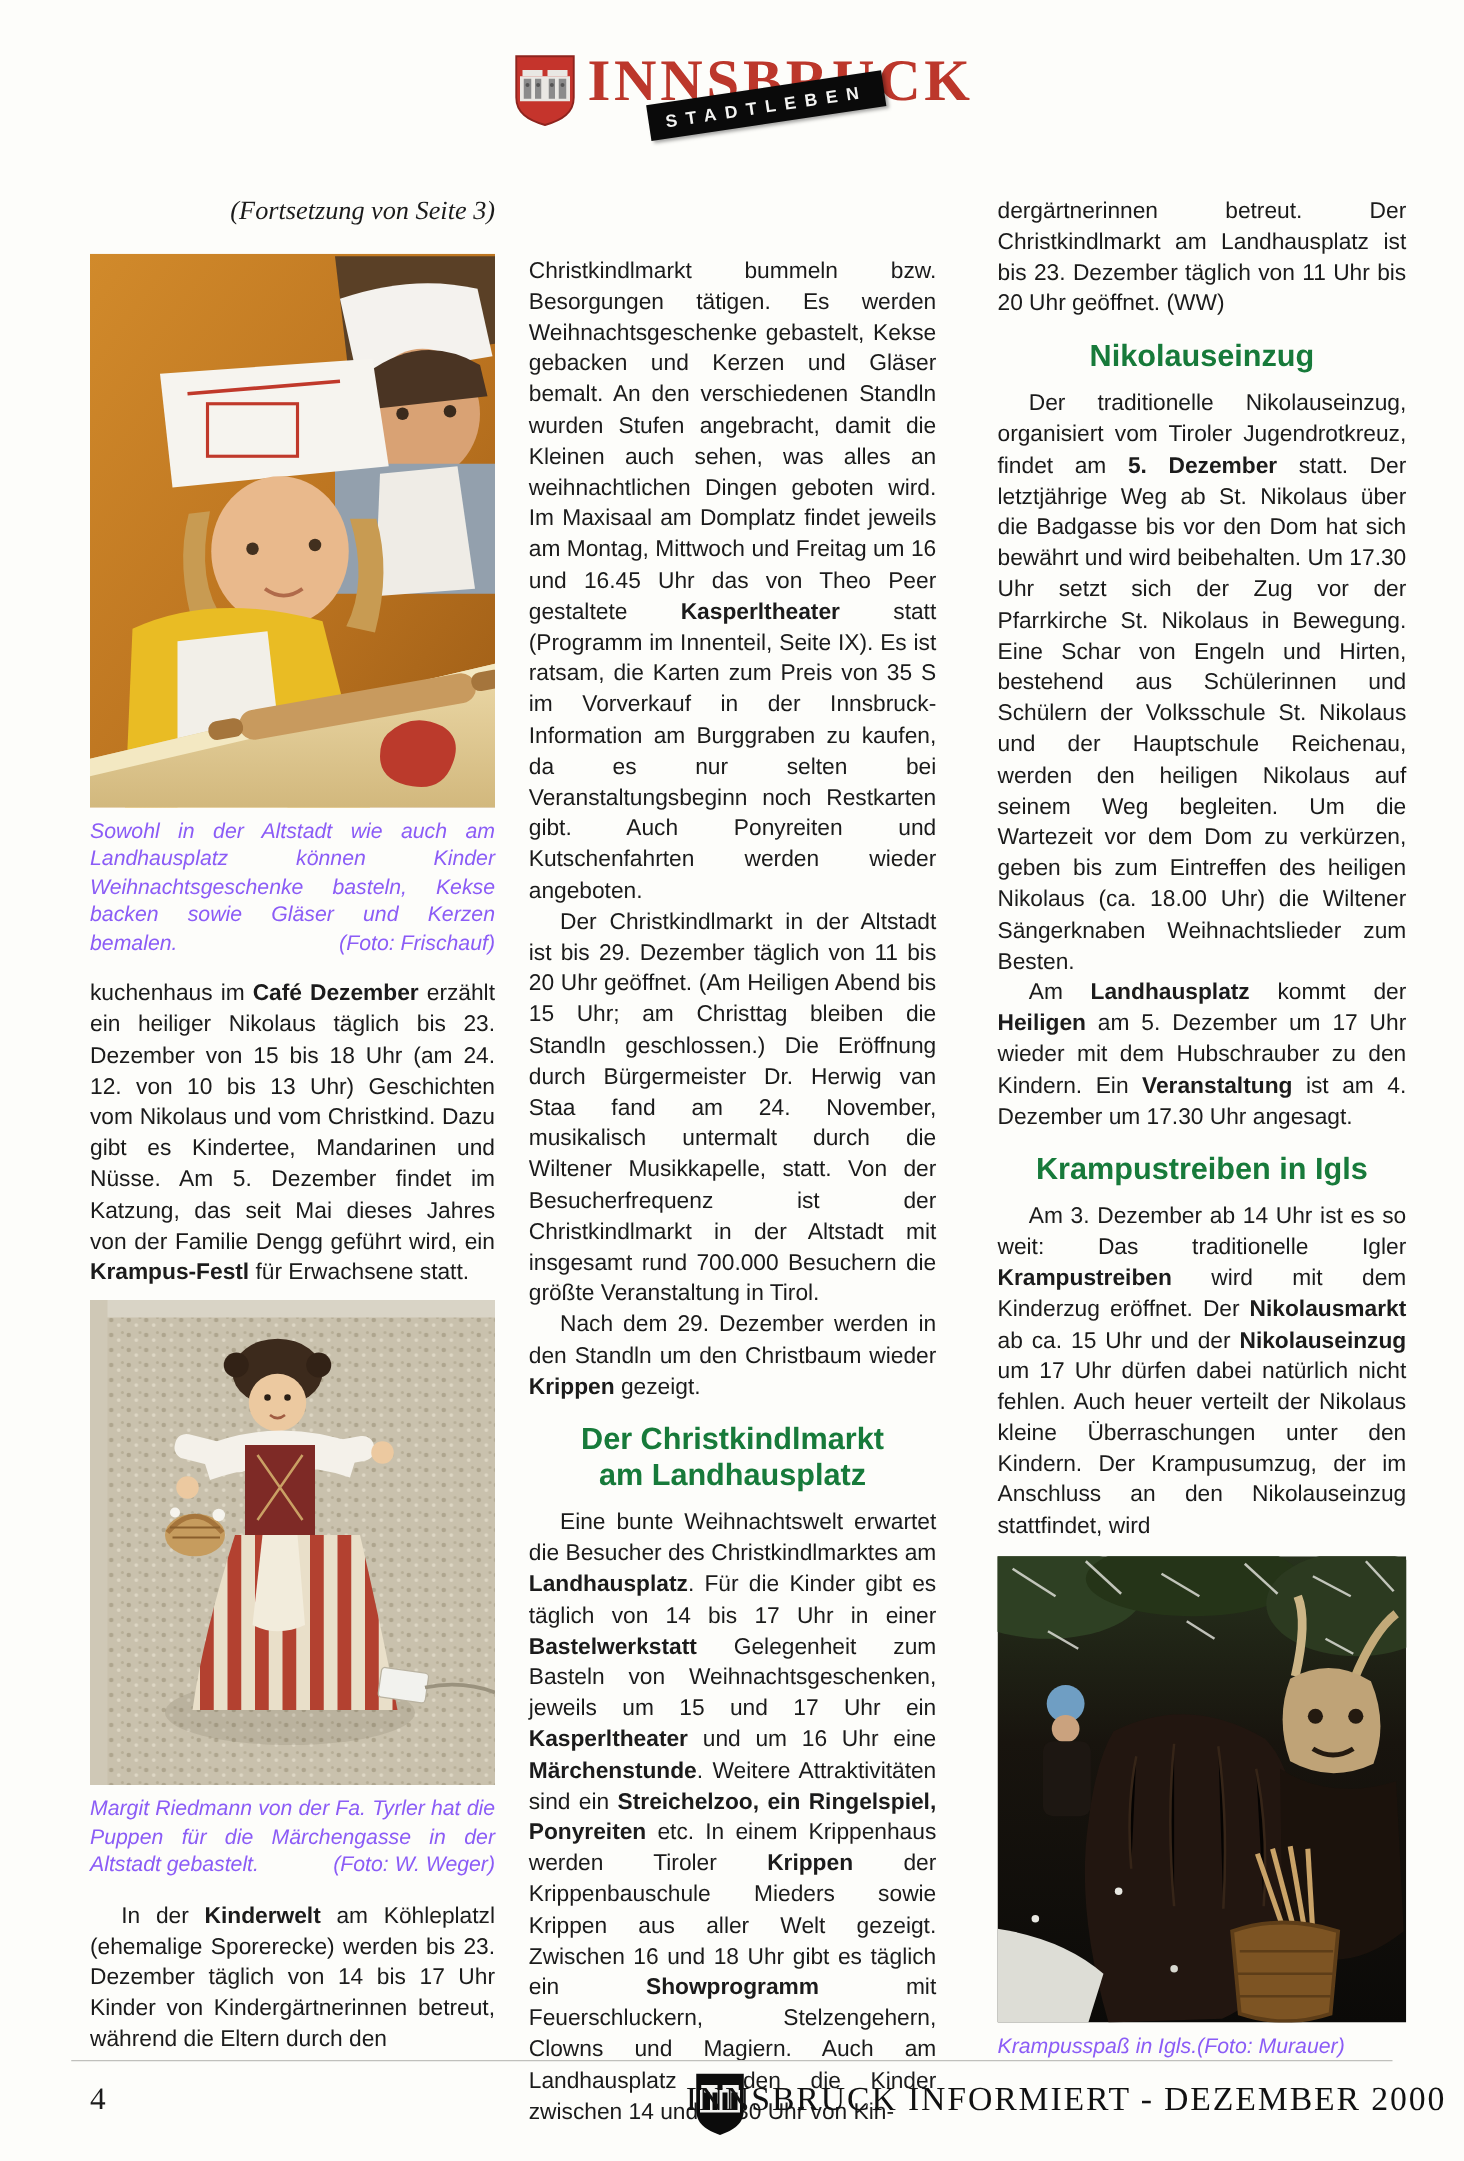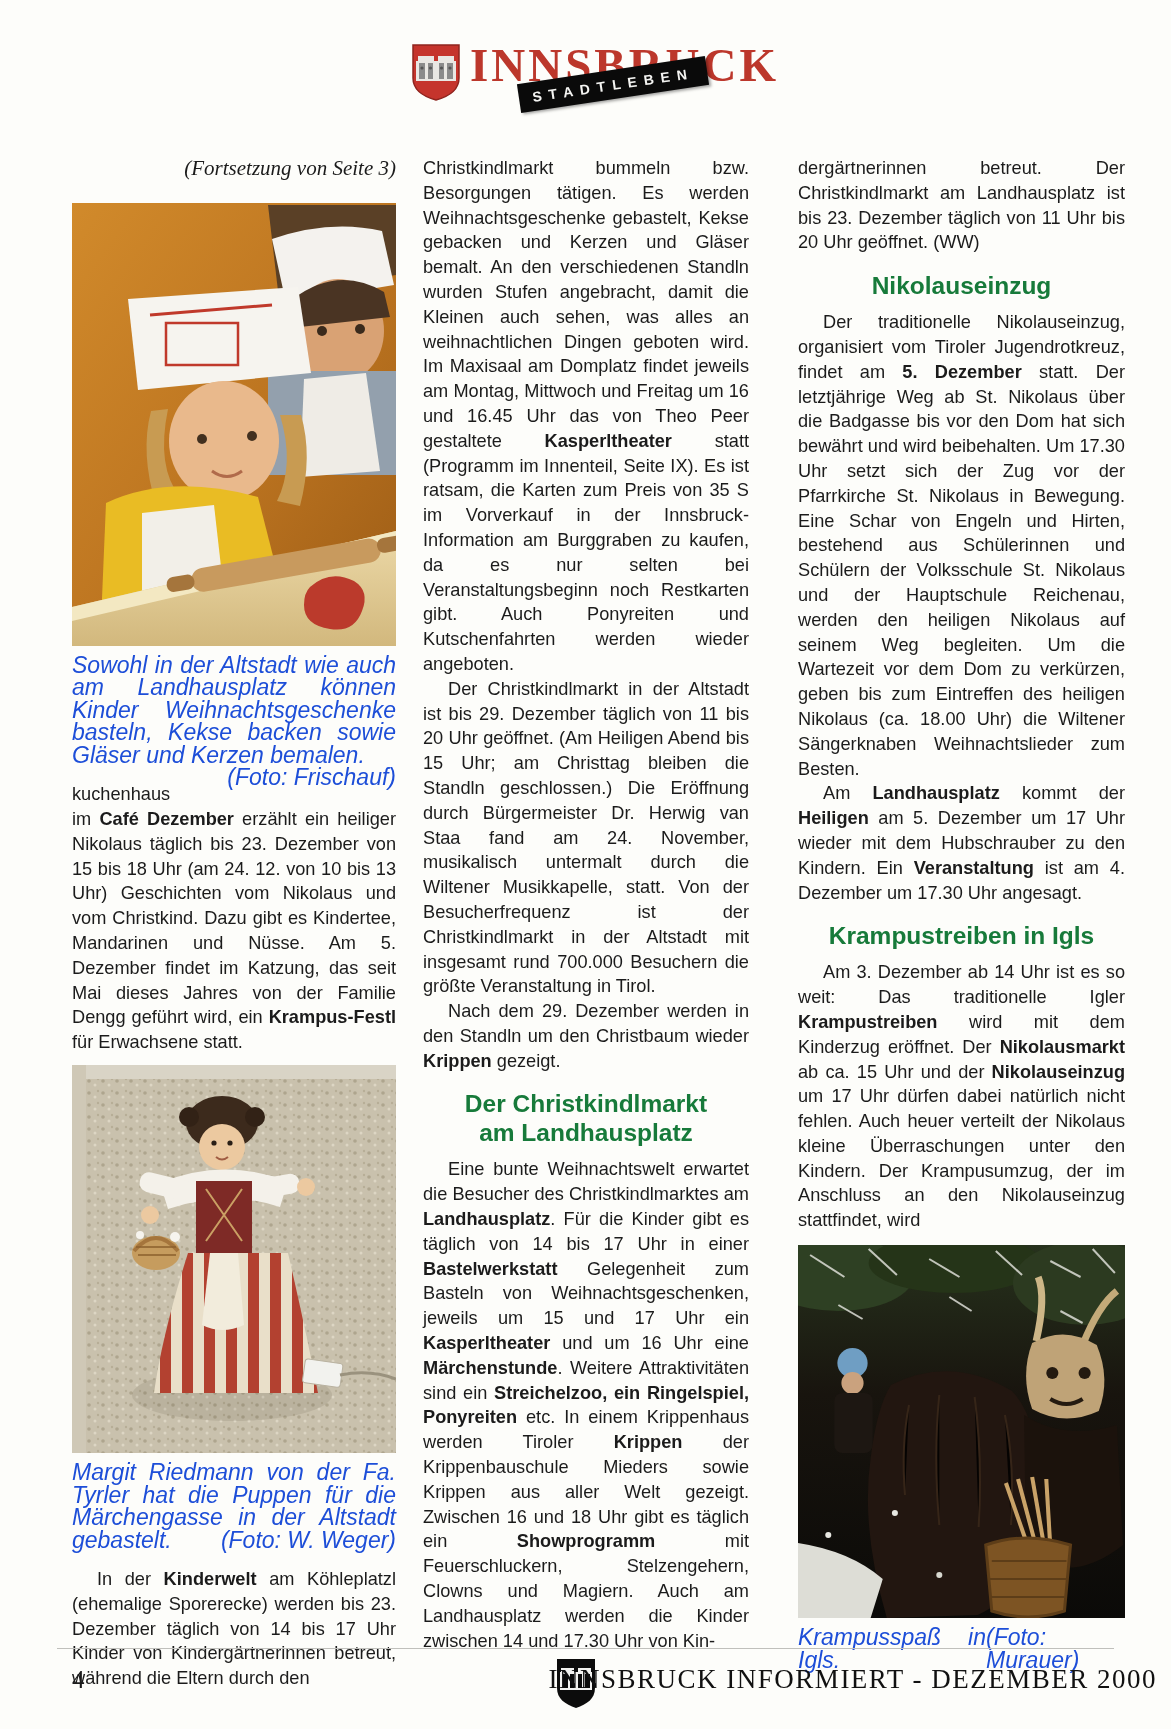--- a/index.html
+++ b/index.html
@@ -9,31 +9,31 @@
   
   .header{position:absolute;left:0;top:0;width:1171px;height:140px;}
   .crest-h{position:absolute;left:412px;top:44px;width:48px;height:58px;}
   .logo-text{position:absolute;left:470px;top:38px;font-family:"Liberation Serif",serif;font-size:47px;font-weight:600;letter-spacing:3px;color:#bc372b;}
   .banner{position:absolute;left:518px;top:70px;width:190px;height:29px;background:#0a0a0a;transform:rotate(-8.5deg);display:flex;align-items:center;justify-content:center;box-shadow:2px 2px 3px rgba(0,0,0,0.35);}
   .banner span{color:#f4f4f2;font-size:14px;font-weight:bold;letter-spacing:7px;}
 
   
   .col{position:absolute;top:156px;text-align:justify;font-size:18.2px;line-height:24.8px;hyphens:auto;-webkit-hyphens:auto;}
   .col-left{left:72px;width:324px;}
-  .col-mid{left:423px;width:326px;}
+  .col-mid{left:423px;width:326px;margin-top:48px;}
   .col-right{left:798px;width:327px;}
   .body-p{margin:0;}
   .body-p.ind{text-indent:25px;}
   .body-p b{font-weight:bold;}
   .note{font-family:"Liberation Serif",serif;font-style:italic;font-size:21px;text-align:right;margin:0 0 22px 0;}
   .photo{display:block;width:100%;margin:0 0 8px 0;}
   .photo1{height:443px;}
   .photo2{height:388px;margin-top:10px;}
   .photo3{height:373px;margin-top:12px;}
-  .caption{font-style:italic;font-size:23px;line-height:22.5px;color:#1d4ed8;margin:0 0 16px 0;text-align:justify;}
+  .caption{font-style:italic;font-size:17px;line-height:22.5px;color:#8b5cf6;margin:0 0 16px 0;text-align:justify;}
   .caption .credit{float:right;margin-left:39px;}
   .caption-flex{display:flex;justify-content:flex-start;margin-top:2px;}
   .green-h{color:#177a3a;font-weight:bold;font-size:24.5px;line-height:29px;text-align:center;margin:16px 0 10px 0;white-space:pre-line;}
 
   
   .footer{position:absolute;left:0;top:1648px;width:1171px;height:81px;}
   .footer-rule{position:absolute;left:57px;top:0;width:1057px;height:1px;background:#c0c0bc;}
   .pagenum{position:absolute;left:72px;top:18px;font-family:"Liberation Serif",serif;font-size:25px;}
   .crest-f{position:absolute;left:556px;top:10px;width:40px;height:52px;}
   .footer-title{position:absolute;right:14px;top:16px;font-family:"Liberation Serif",serif;font-size:27px;letter-spacing:1.5px;color:#111;}

